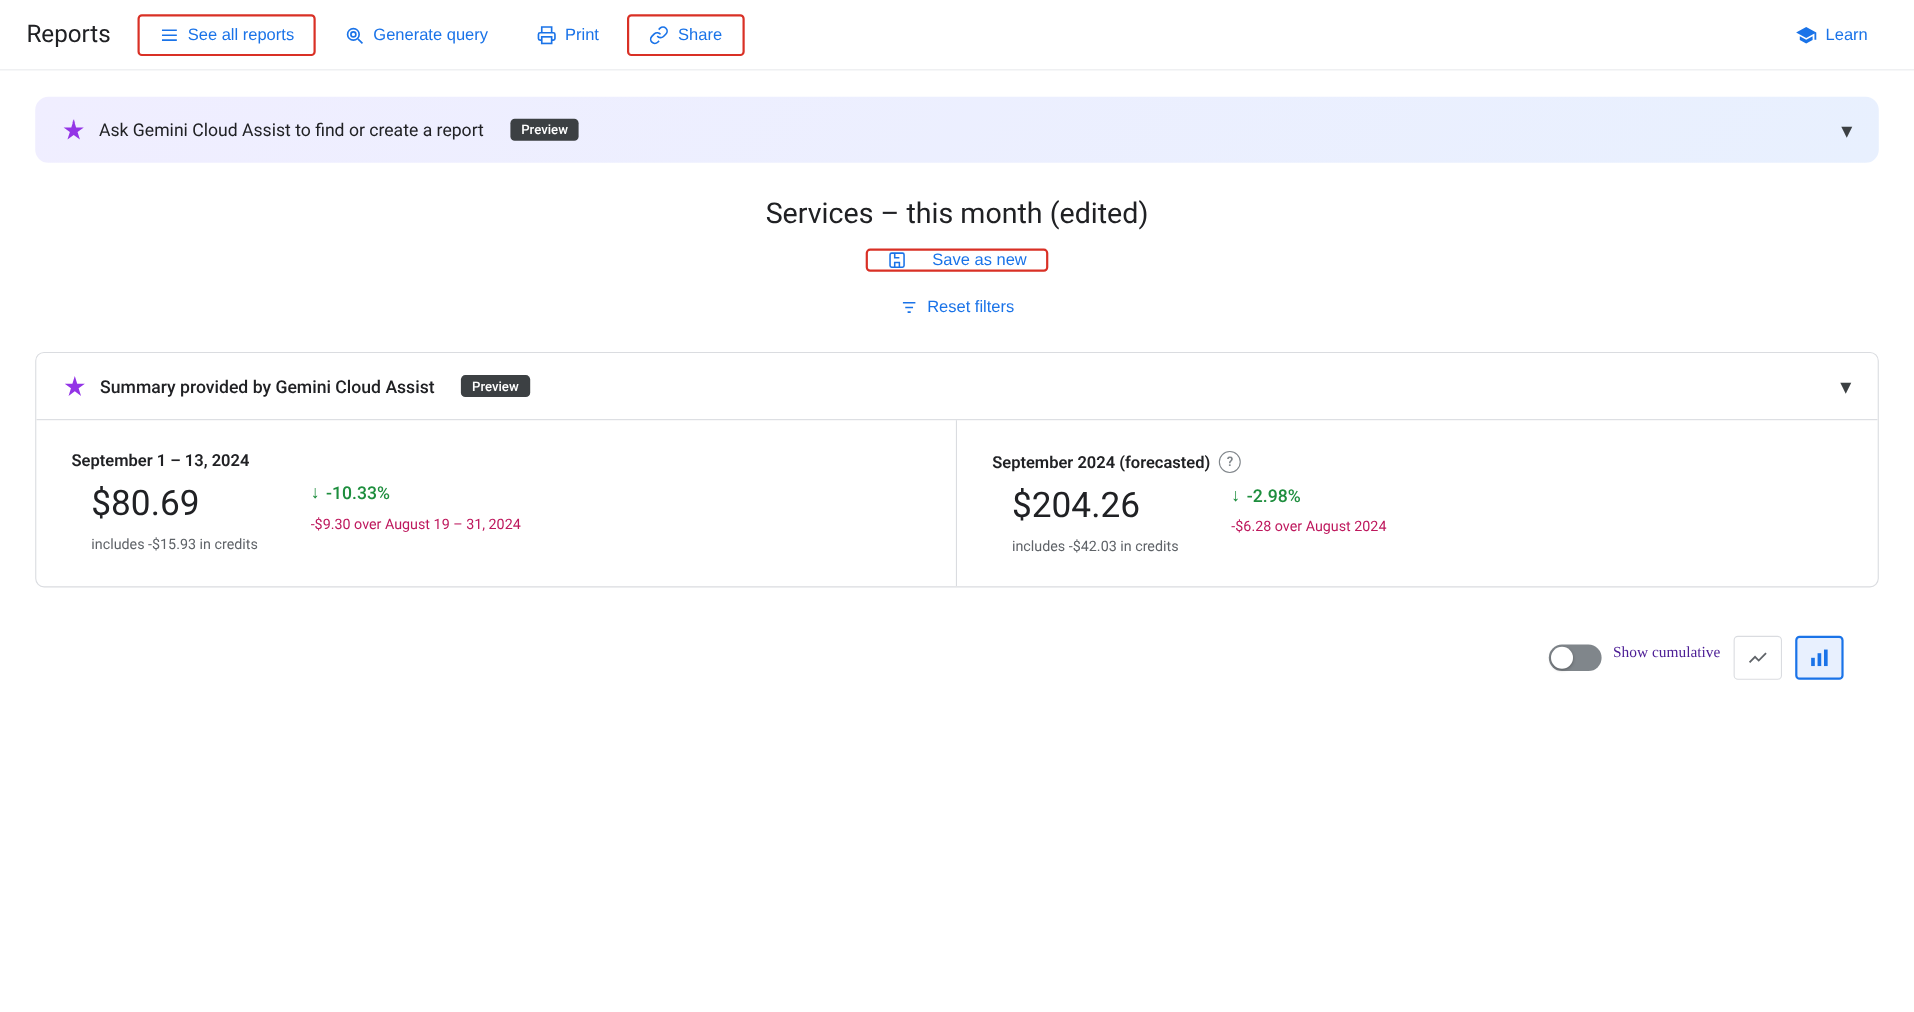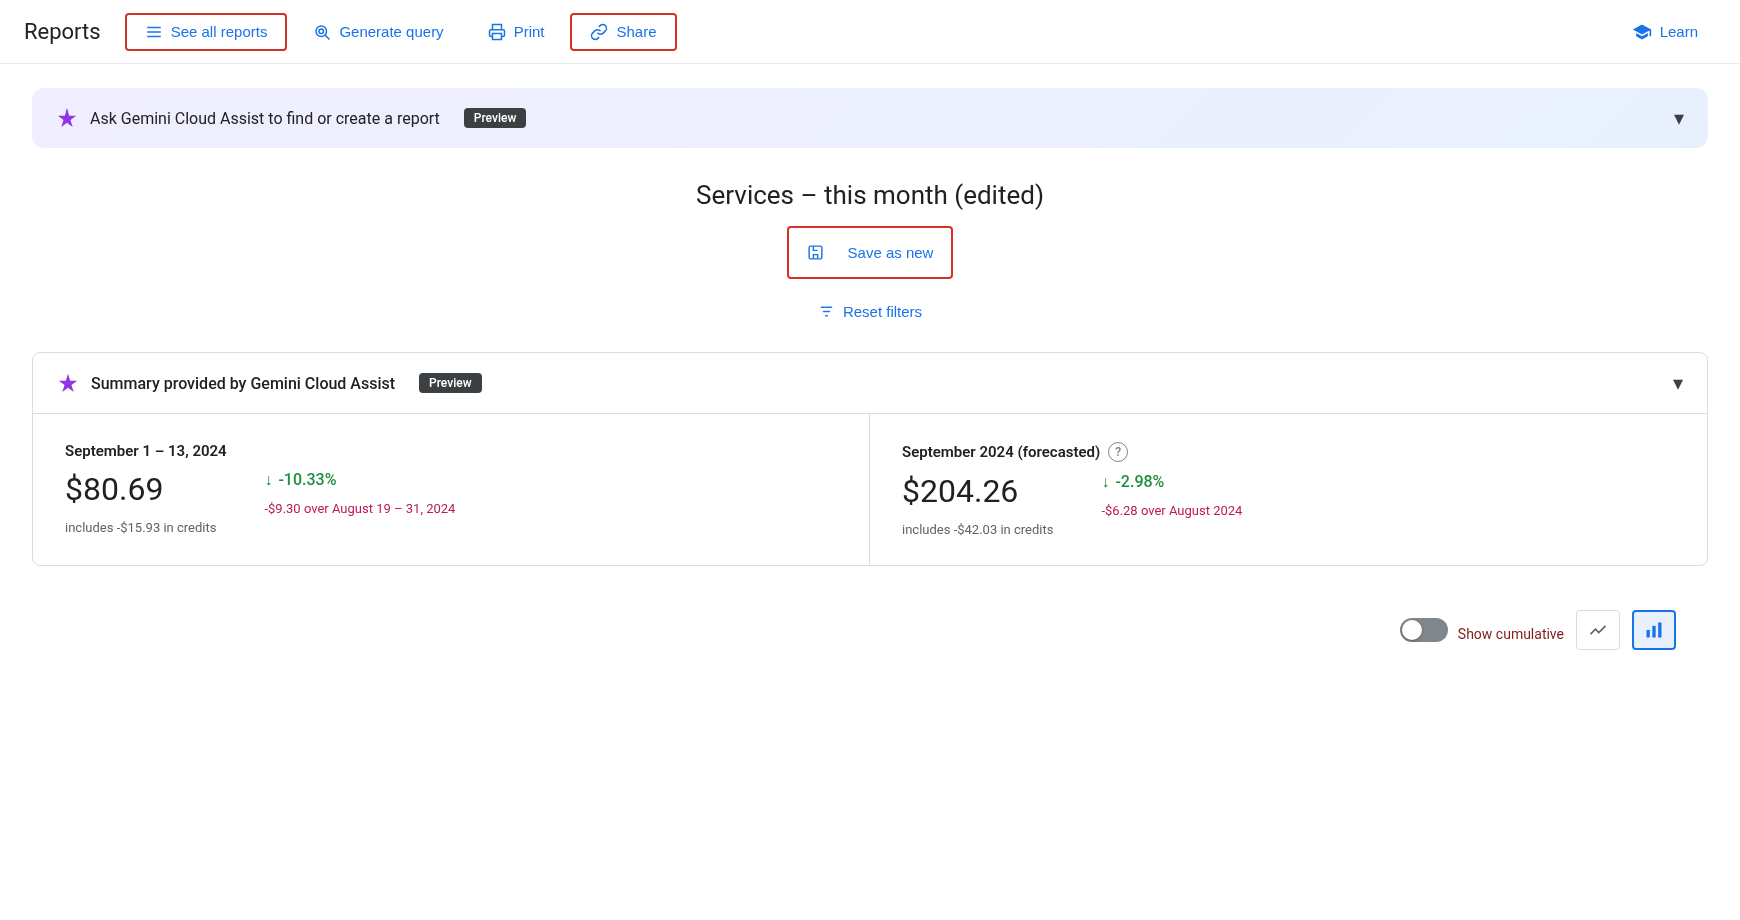--- a/index.html
+++ b/index.html
@@ -121,21 +121,21 @@
     }
     .report-title {
       font-size: 26px;
       font-weight: 400;
       color: #202124;
     }
     .save-as-new-btn {
       display: flex;
       align-items: flex-end;
       gap: 24px;
-      padding: 16px 18px;
+      padding: 0 18px;
       border: 2px solid #d93025;
       background: transparent;
       color: #1a73e8;
       font-size: 15px;
       font-weight: 500;
       cursor: pointer;
       border-radius: 4px;
     }
     .reset-filters-btn {
       display: flex;
@@ -212,41 +212,43 @@
       color: #1e8e3e;
       margin-bottom: 8px;
     }
     .summary-change-detail {
       font-size: 13px;
       color: #be185d;
     }
     .summary-metrics {
       display: flex;
       gap: 48px;
+      margin-left: 18px;
     }
     .summary-metric {
       display: flex;
       flex-direction: column;
       gap: 4px;
     }
 
     
     .bottom-toolbar {
       display: flex;
       align-items: center;
       justify-content: flex-end;
       gap: 12px;
       padding: 12px 32px;
     }
     .show-cumulative {
       display: flex;
-      align-items: flex-end;
+      align-items: flex-start;
       gap: 10px;
       font-size: 14px;
-      color: #7f1d1d;
+      color: #4c1d95;
+      font-family: Liberation Serif, serif;
     }
     .toggle-switch {
       width: 48px;
       height: 24px;
       background: #80868b;
       border-radius: 12px;
       position: relative;
       cursor: pointer;
     }
     .toggle-knob {

